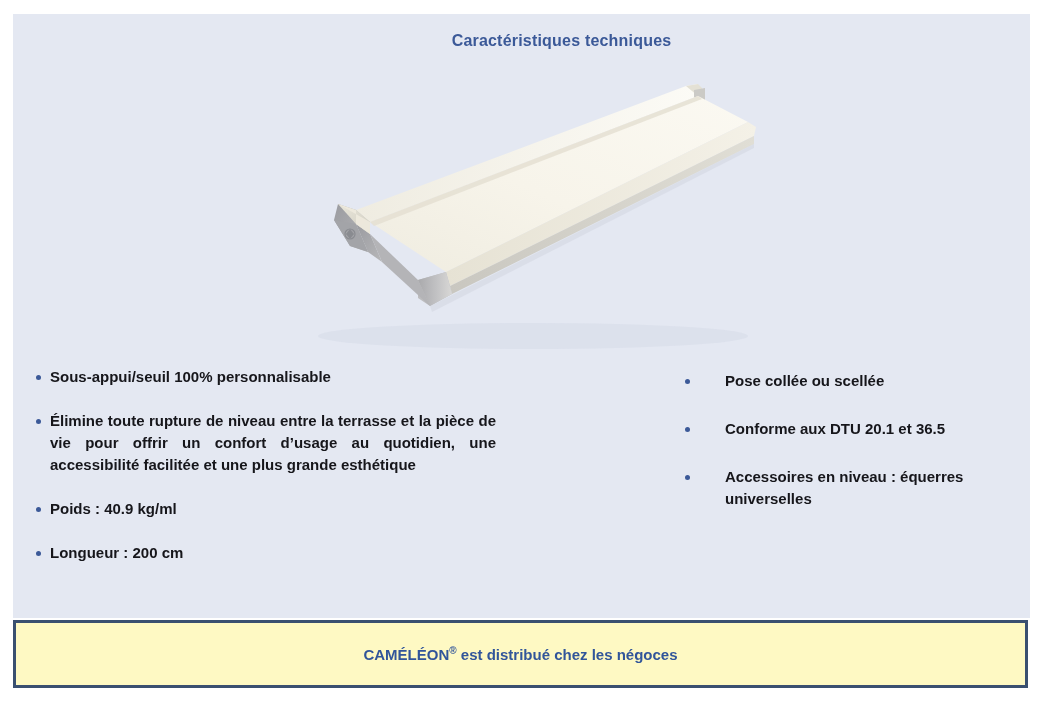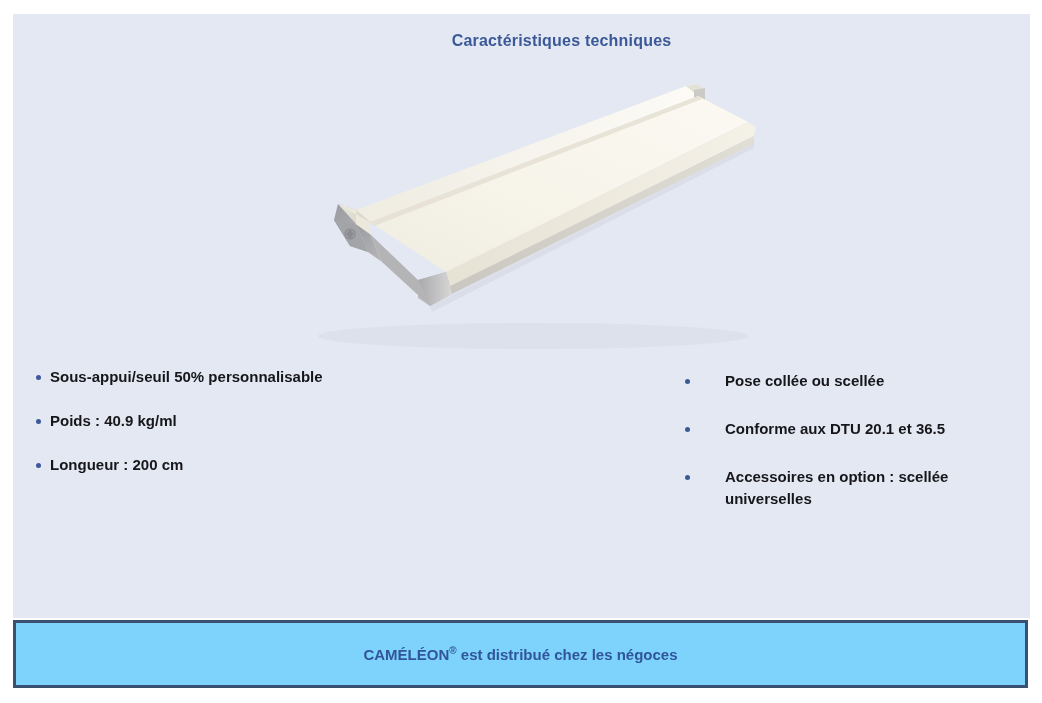--- a/index.html
+++ b/index.html
@@ -89,21 +89,21 @@
 
   
   .footer-box {
     position: absolute;
     left: 13px;
     top: 620px;
     width: 1015px;
     height: 68px;
     box-sizing: border-box;
     border: 3px solid #3a5070;
-    background: #7dd3fc;
+    background: #fef9c3;
     display: flex;
     align-items: center;
     justify-content: center;
     text-align: center;
   }
   .footer-text {
     font-size: 15px;
     font-weight: bold;
     color: #31559a;
   }
@@ -192,23 +192,27 @@
       </g>
 
       <polygon points="152,232 476,70 476,74 154,238" fill="#c8cbd6" opacity="0.35"></polygon>
     </svg>
   </div>
 
   <div class="col col-left">
 
     <div class="bullet-row">
       <span class="dot"></span>
-      <span class="btext">Sous-appui/seuil 50% personnalisable</span>
-    </div>
-
+      <span class="btext">Sous-appui/seuil 100% personnalisable</span>
+    </div>
+
+    <div class="bullet-row">
+      <span class="dot"></span>
+      <span class="btext justified">Élimine toute rupture de niveau entre la terrasse et la pièce de vie pour offrir un confort d’usage au quotidien, une accessibilité facilitée et une plus grande esthétique</span>
+    </div>
 
     <div class="bullet-row">
       <span class="dot"></span>
       <span class="btext">Poids : 40.9 kg/ml</span>
     </div>
 
     <div class="bullet-row">
       <span class="dot"></span>
       <span class="btext">Longueur : 200 cm</span>
     </div>
@@ -222,21 +226,21 @@
       <span class="btext">Pose collée ou scellée</span>
     </div>
 
     <div class="bullet-row">
       <span class="dot"></span>
       <span class="btext">Conforme aux DTU 20.1 et 36.5</span>
     </div>
 
     <div class="bullet-row">
       <span class="dot"></span>
-      <span class="btext">Accessoires en option : scellée universelles</span>
+      <span class="btext">Accessoires en niveau : équerres universelles</span>
     </div>
 
   </div>
 
 </div>
 
 <div class="footer-box">
   <div class="footer-text">
     <span>CAMÉLÉON</span><sup>®</sup><span> est distribué chez les négoces</span>
   </div>

